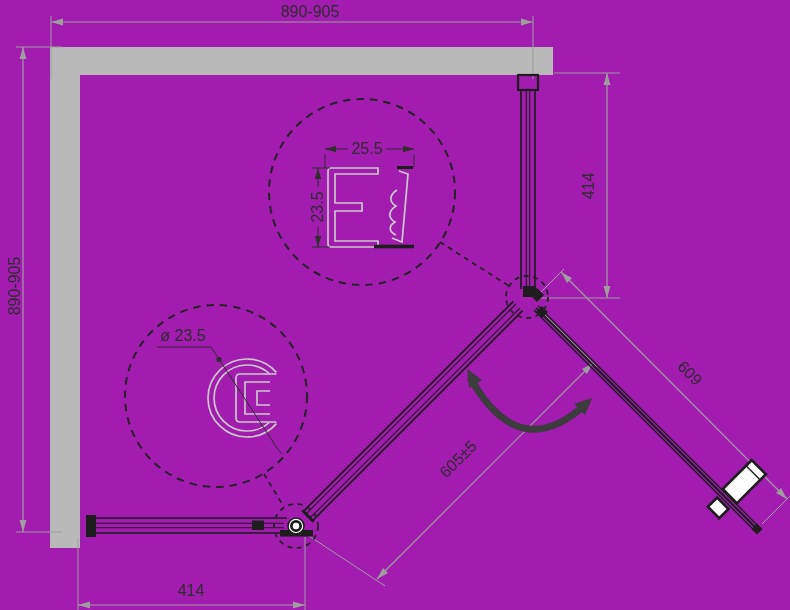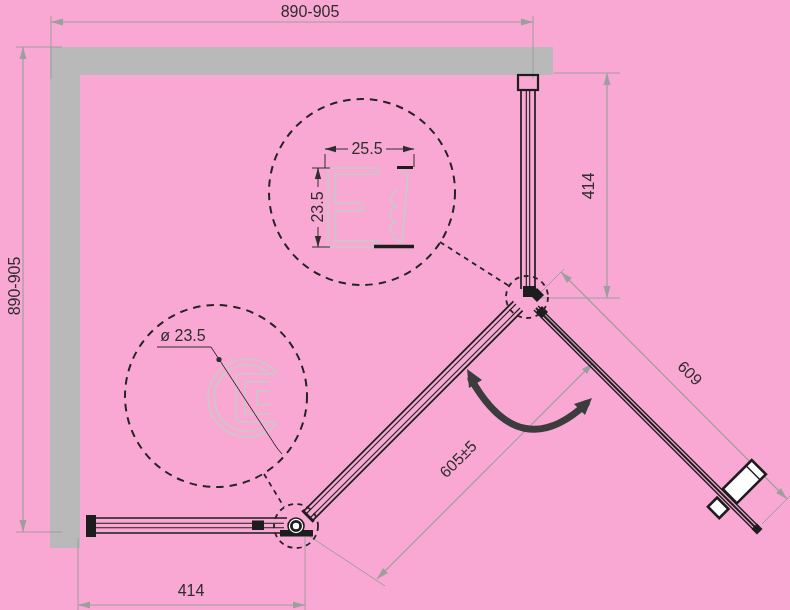--- a/index.html
+++ b/index.html
@@ -1,16 +1,16 @@
 <!DOCTYPE html>
 <html><head>
 <meta charset="utf-8">
 <style>
   html,body { margin:0; padding:0; background:#ffffff; width:790px; height:610px; overflow:hidden; }
-  .stage { position:relative; width:790px; height:610px; background:#f9a8d4; }
+  .stage { position:relative; width:790px; height:610px; background:#a21caf; }
   svg { display:block; }
   .dim  { stroke:#9e9e9e; stroke-width:1.2; fill:none; }
   .ext  { stroke:#9e9e9e; stroke-width:1; fill:none; }
   .dkx  { stroke:#2e2e2e; stroke-width:1; fill:none; }
   .dark { stroke:#1d1d1d; fill:none; }
   .lt   { stroke:#c9c9c9; stroke-width:1.7; fill:none; }
   .dash { stroke:#242424; stroke-width:2; fill:none; stroke-dasharray:7.5 6; }
   .dash-sm { stroke:#242424; stroke-width:1.8; fill:none; stroke-dasharray:5 4.5; }
   .dimtext { font-family:"Liberation Sans", sans-serif; font-size:16px; fill:#2e2e2e; text-anchor:middle; }
 </style>

